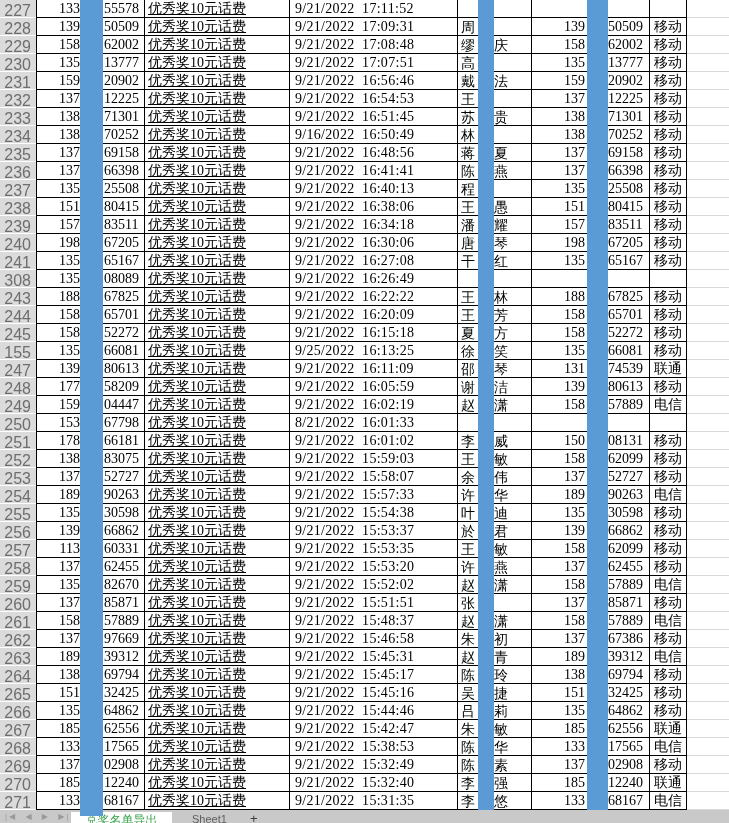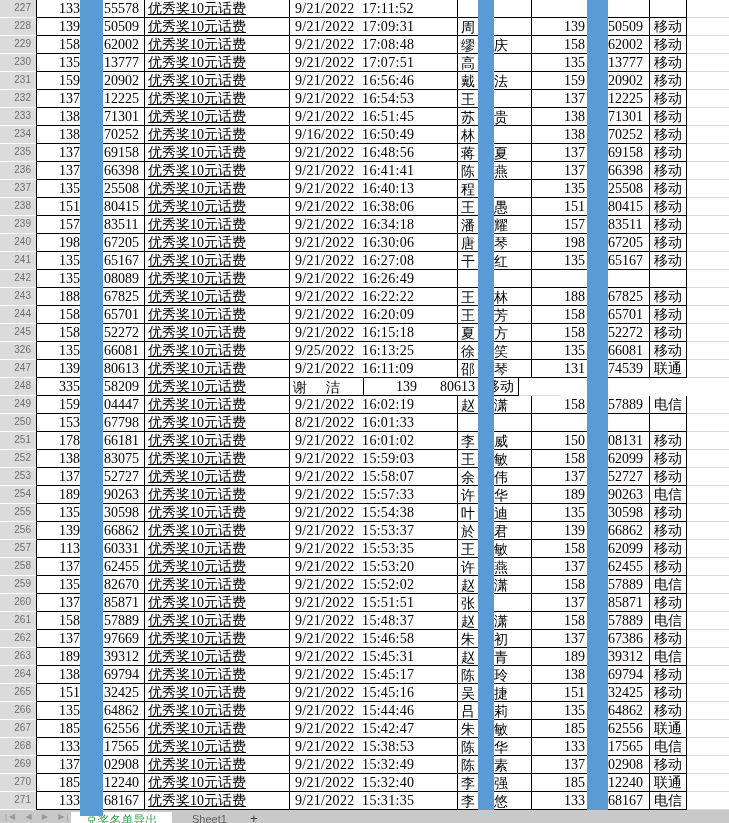--- a/index.html
+++ b/index.html
@@ -7,21 +7,21 @@
     position:relative; width:729px; height:823px; overflow:hidden;
     background:#ffffff;
     font-family:"Liberation Serif","DejaVu Serif",serif;
   }
   .grid{position:absolute;top:0;left:0;width:729px;}
   .row{display:flex;height:18px;box-sizing:border-box;}
   .ch{
     box-sizing:border-box;width:36px;height:18px;
     background:#DBDBDB;border-bottom:1px solid #FFFFFF;
     font-family:"Liberation Sans","DejaVu Sans",sans-serif;
-    font-size:10px;color:#6E6E6E;text-align:right;padding:2px 5px 0 0;
+    font-size:16px;color:#6E6E6E;text-align:right;padding:2px 5px 0 0;
   }
   .c{
     box-sizing:border-box;height:18px;position:relative;
     border-right:1px solid #000;border-bottom:1px solid #000;
     font-size:14px;line-height:17px;color:#000;overflow:visible;white-space:nowrap;
   }
   .c1{width:109px;border-left:1px solid #000;}
   .c2{width:145px;padding-left:3px;text-decoration:underline;}
   .c3{width:168px;padding-left:5px;white-space:pre;letter-spacing:0.3px;}
   .c4{width:74px;}
@@ -336,21 +336,21 @@
       <span class="nl">红</span>
     </div>
     <div class="c c5">
       <span class="p2">135</span>
       <span class="s2">65167</span>
     </div>
     <div class="c c6">移动</div>
     <div class="cm"></div>
   </div>
       <div class="row">
-    <div class="ch">242</div>
+    <div class="ch">308</div>
     <div class="c c1">
       <span class="p1">135</span>
       <span class="s1">08089</span>
     </div>
     <div class="c c2">优秀奖10元话费</div>
     <div class="c c3">9/21/2022  16:26:49</div>
     <div class="c c4">
       <span class="nf"></span>
       <span class="nl"></span>
     </div>
@@ -412,21 +412,21 @@
       <span class="nl">方</span>
     </div>
     <div class="c c5">
       <span class="p2">158</span>
       <span class="s2">52272</span>
     </div>
     <div class="c c6">移动</div>
     <div class="cm"></div>
   </div>
       <div class="row">
-    <div class="ch">326</div>
+    <div class="ch">155</div>
     <div class="c c1">
       <span class="p1">135</span>
       <span class="s1">66081</span>
     </div>
     <div class="c c2">优秀奖10元话费</div>
     <div class="c c3">9/25/2022  16:13:25</div>
     <div class="c c4">
       <span class="nf">徐</span>
       <span class="nl">笑</span>
     </div>
@@ -452,24 +452,25 @@
     <div class="c c5">
       <span class="p2">131</span>
       <span class="s2">74539</span>
     </div>
     <div class="c c6">联通</div>
     <div class="cm"></div>
   </div>
       <div class="row">
     <div class="ch">248</div>
     <div class="c c1">
-      <span class="p1">335</span>
+      <span class="p1">177</span>
       <span class="s1">58209</span>
     </div>
     <div class="c c2">优秀奖10元话费</div>
+    <div class="c c3">9/21/2022  16:05:59</div>
     <div class="c c4">
       <span class="nf">谢</span>
       <span class="nl">洁</span>
     </div>
     <div class="c c5">
       <span class="p2">139</span>
       <span class="s2">80613</span>
     </div>
     <div class="c c6">移动</div>
     <div class="cm"></div>

